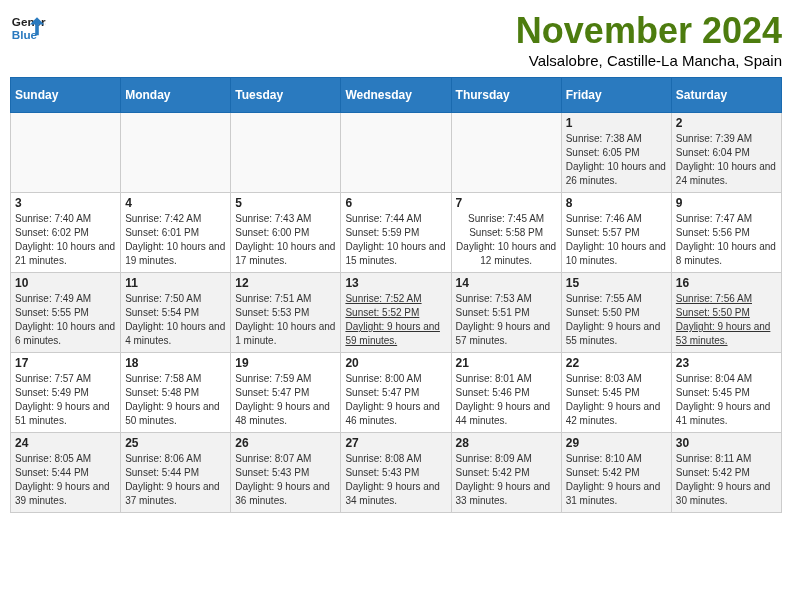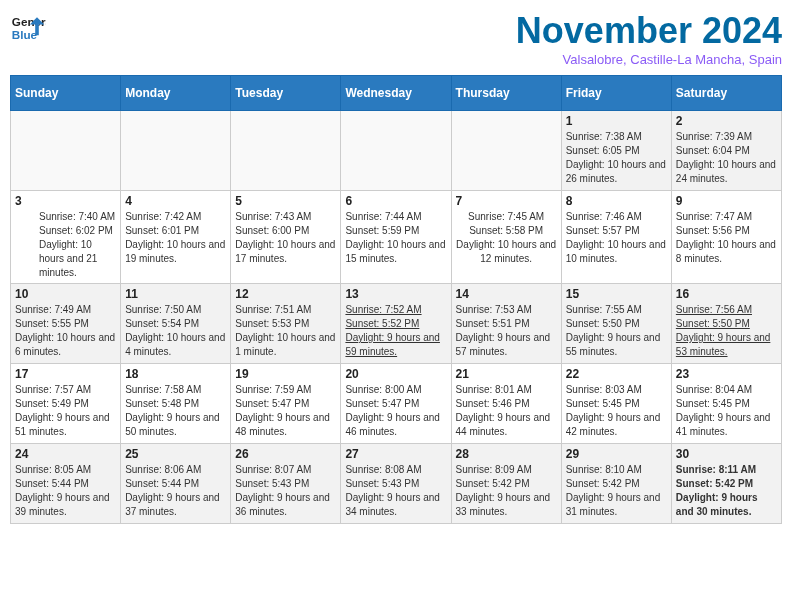--- a/index.html
+++ b/index.html
@@ -24,26 +24,26 @@
     .logo-icon {
       width: 36px;
       height: 36px;
     }
     .title-area {
       text-align: right;
     }
     .month-title {
       font-size: 36px;
       font-weight: bold;
-      color: #0369a1;
+      color: #4d7c0f;
       text-align: right;
     }
     .subtitle {
-      font-size: 13px;
-      color: #8b5cf6;
+      font-size: 15px;
+      color: #000000;
     }
     table {
       width: 100%;
       border-collapse: collapse;
       table-layout: fixed;
     }
     th {
       background: #2a7abf;
       color: #fff;
       font-size: 12px;
@@ -124,21 +124,21 @@
         <td class="shaded">
           <div class="day-num">2</div>
           <div class="day-info" style="white-space: pre-line;">Sunrise: 7:39 AM
 Sunset: 6:04 PM
 Daylight: 10 hours and 24 minutes.</div>
         </td>
       </tr>
       <tr>
         <td>
           <div class="day-num">3</div>
-          <div class="day-info" style="white-space: pre-line; margin-left: 24px;">Sunrise: 7:40 AM
+          <div class="day-info" style="white-space: pre-line;">Sunrise: 7:40 AM
 Sunset: 6:02 PM
 Daylight: 10 hours and 21 minutes.</div>
         </td>
         <td>
           <div class="day-num">4</div>
           <div class="day-info" style="white-space: pre-line;">Sunrise: 7:42 AM
 Sunset: 6:01 PM
 Daylight: 10 hours and 19 minutes.</div>
         </td>
         <td>
@@ -292,19 +292,19 @@
 Daylight: 9 hours and 33 minutes.</div>
         </td>
         <td class="shaded">
           <div class="day-num">29</div>
           <div class="day-info" style="white-space: pre-line;">Sunrise: 8:10 AM
 Sunset: 5:42 PM
 Daylight: 9 hours and 31 minutes.</div>
         </td>
         <td class="shaded">
           <div class="day-num">30</div>
-          <div class="day-info" style="white-space: pre-line; font-weight: bold;">Sunrise: 8:11 AM
+          <div class="day-info" style="white-space: pre-line;">Sunrise: 8:11 AM
 Sunset: 5:42 PM
 Daylight: 9 hours and 30 minutes.</div>
         </td>
       </tr>
     </tbody>
 </table>
 
 </body></html>

